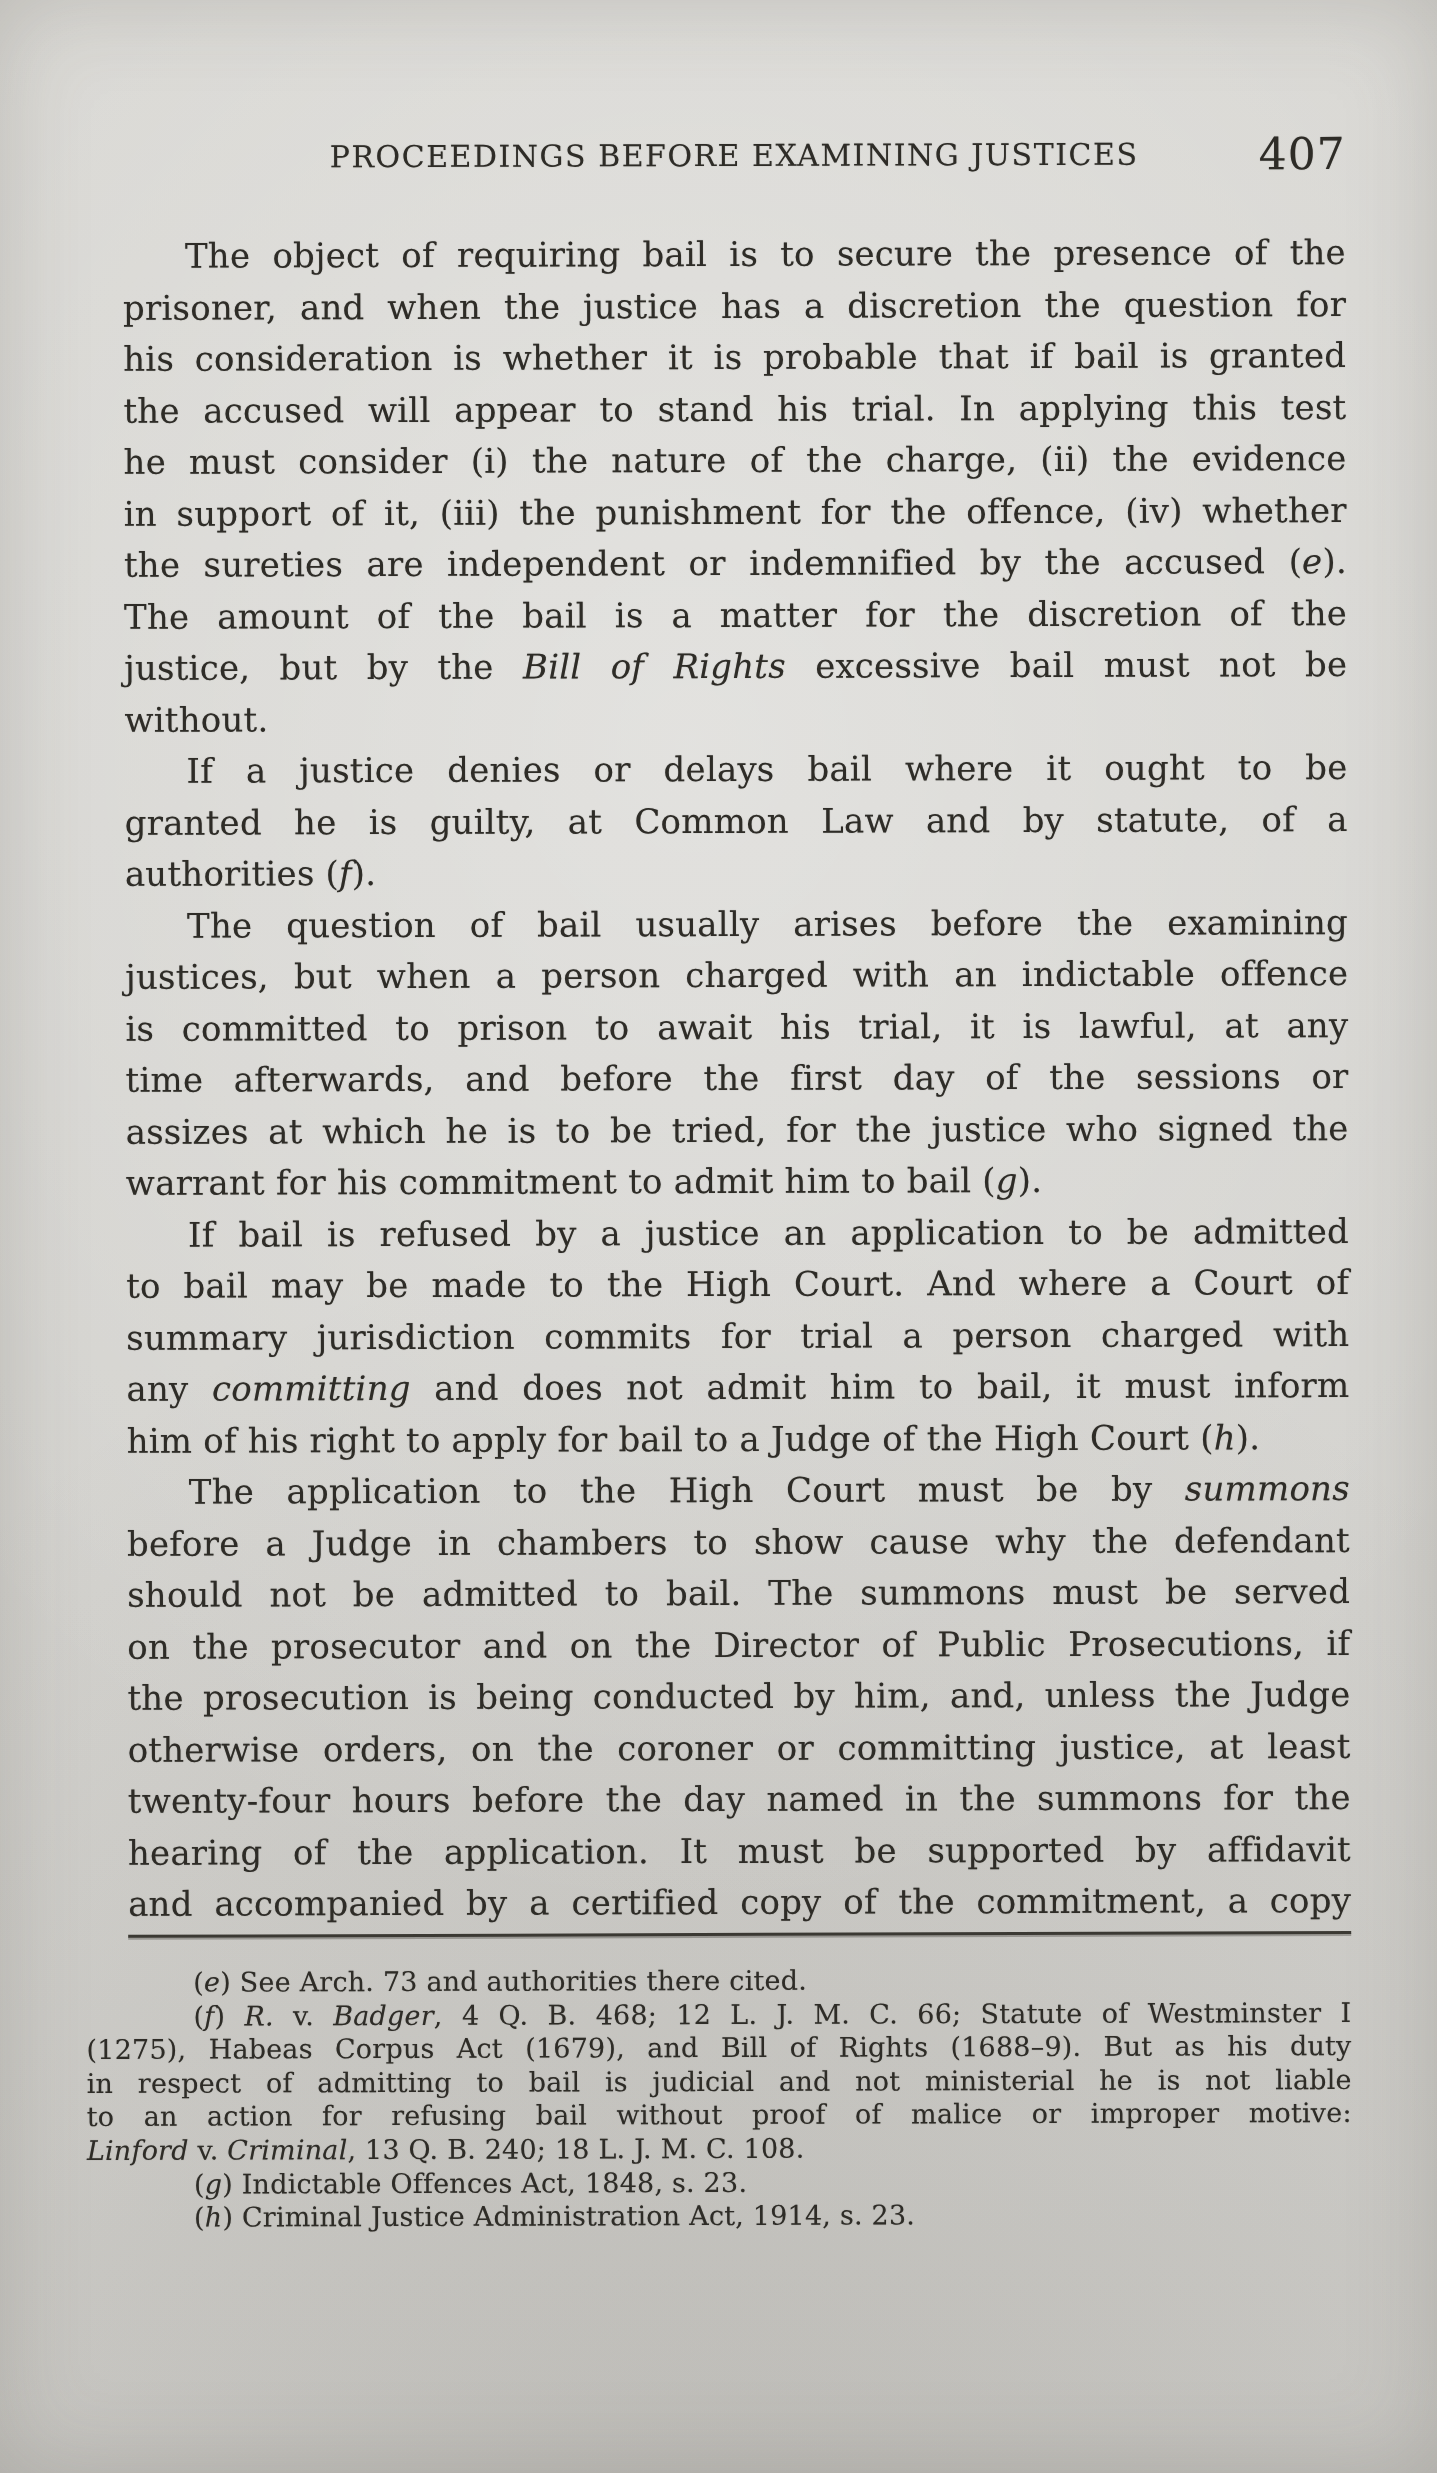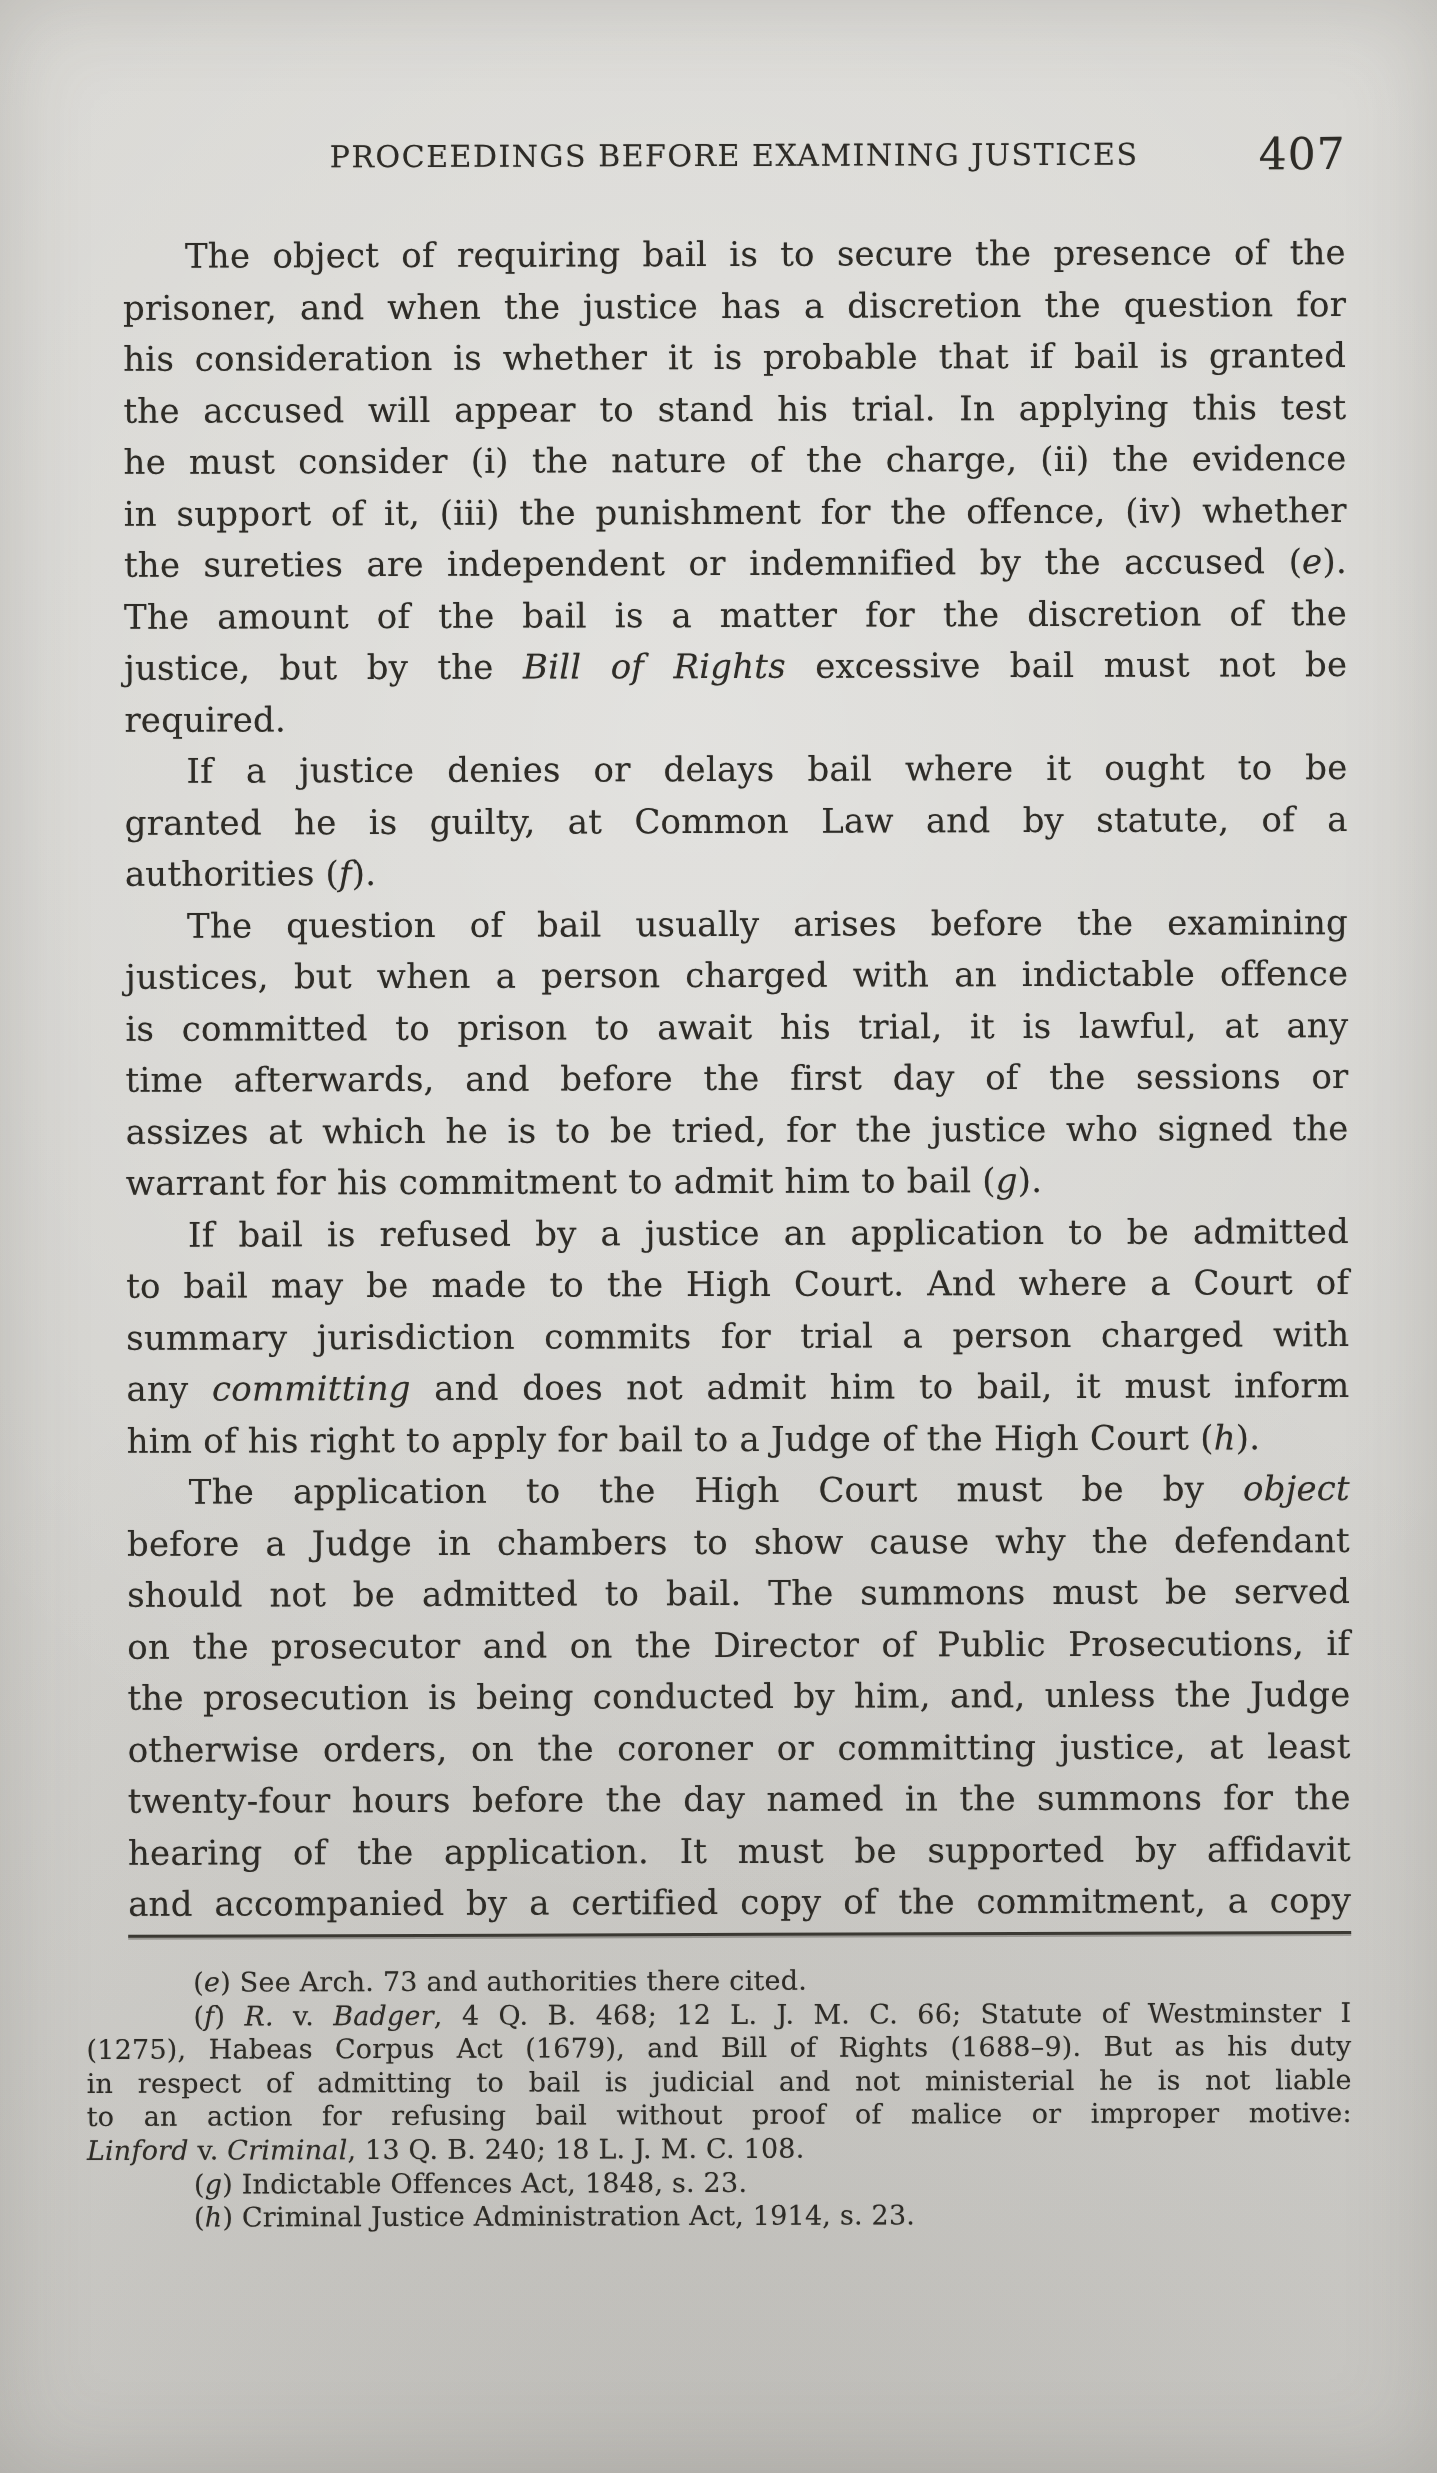--- a/index.html
+++ b/index.html
@@ -71,21 +71,21 @@
         <div class="par">
           <div class="line j first"><span>The object of requiring bail is to secure the presence of the</span></div>
           <div class="line j"><span>prisoner, and when the justice has a discretion the question for</span></div>
           <div class="line j"><span>his consideration is whether it is probable that if bail is granted</span></div>
           <div class="line j"><span>the accused will appear to stand his trial.  In applying this test</span></div>
           <div class="line j"><span>he must consider (i) the nature of the charge, (ii) the evidence</span></div>
           <div class="line j"><span>in support of it, (iii) the punishment for the offence, (iv) whether</span></div>
           <div class="line j"><span>the sureties are independent or indemnified by the accused (</span><i>e</i><span>).</span></div>
           <div class="line j"><span>The amount of the bail is a matter for the discretion of the</span></div>
           <div class="line j"><span>justice, but by the </span><i>Bill of Rights</i><span> excessive bail must not be</span></div>
-          <div class="line"><span>required.</span></div>
+          <div class="line"><span>without.</span></div>
         </div>
         <div class="par">
           <div class="line j first"><span>If a justice denies or delays bail where it ought to be</span></div>
           <div class="line j"><span>granted he is guilty, at Common Law and by statute, of a</span></div>
           <div class="line"><span>authorities (</span><i>f</i><span>).</span></div>
         </div>
         <div class="par">
           <div class="line j first"><span>The question of bail usually arises before the examining</span></div>
           <div class="line j"><span>justices, but when a person charged with an indictable offence</span></div>
           <div class="line j"><span>is committed to prison to await his trial, it is lawful, at any</span></div>
@@ -94,21 +94,21 @@
           <div class="line"><span>warrant for his commitment to admit him to bail (</span><i>g</i><span>).</span></div>
         </div>
         <div class="par">
           <div class="line j first"><span>If bail is refused by a justice an application to be admitted</span></div>
           <div class="line j"><span>to bail may be made to the High Court.  And where a Court of</span></div>
           <div class="line j"><span>summary jurisdiction commits for trial a person charged with</span></div>
           <div class="line j"><span>any </span><i>committing</i><span> and does not admit him to bail, it must inform</span></div>
           <div class="line"><span>him of his right to apply for bail to a Judge of the High Court (</span><i>h</i><span>).</span></div>
         </div>
         <div class="par">
-          <div class="line j first"><span>The application to the High Court must be by </span><i>object</i></div>
+          <div class="line j first"><span>The application to the High Court must be by </span><i>summons</i></div>
           <div class="line j"><span>before a Judge in chambers to show cause why the defendant</span></div>
           <div class="line j"><span>should not be admitted to bail.  The summons must be served</span></div>
           <div class="line j"><span>on the prosecutor and on the Director of Public Prosecutions, if</span></div>
           <div class="line j"><span>the prosecution is being conducted by him, and, unless the Judge</span></div>
           <div class="line j"><span>otherwise orders, on the coroner or committing justice, at least</span></div>
           <div class="line j"><span>twenty-four hours before the day named in the summons for the</span></div>
           <div class="line j"><span>hearing of the application.  It must be supported by affidavit</span></div>
           <div class="line j"><span>and accompanied by a certified copy of the commitment, a copy</span></div>
         </div>
       </div>

